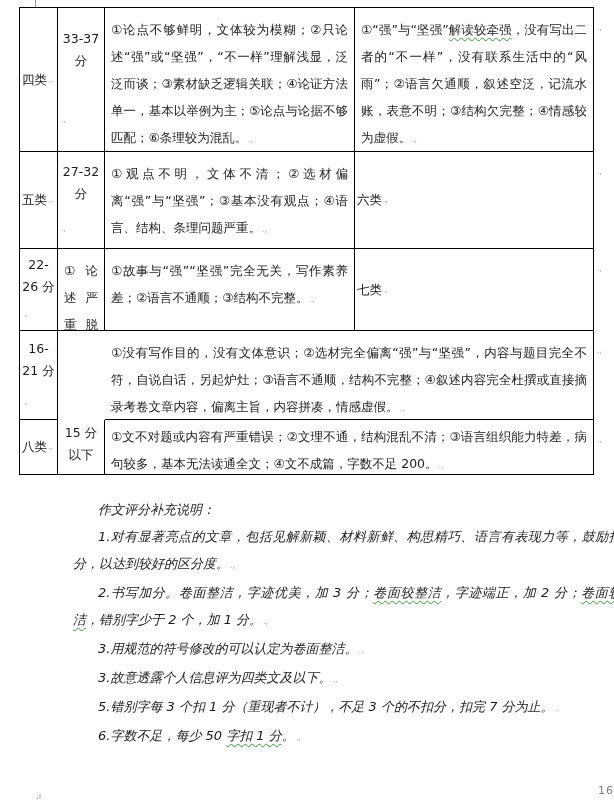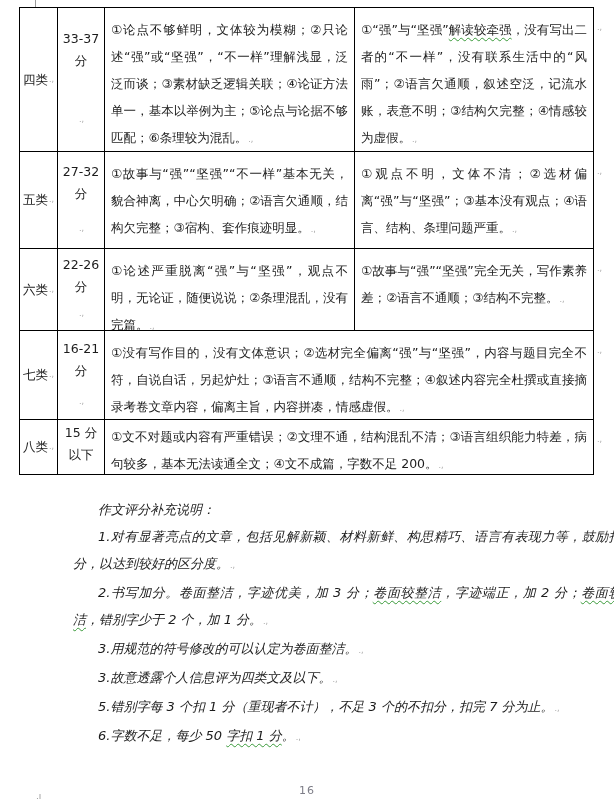--- a/index.html
+++ b/index.html
@@ -10,21 +10,21 @@
   .top-tick{position:absolute;left:35px;top:0;width:1px;height:7px;background:#9a9a9a;}
   .rubric{
     position:absolute;left:19px;top:7px;
     display:grid;
     grid-template-columns:38px 47px 250px 239px;
     grid-template-rows:144px 97px 82px 89px 55px;
     border-top:1px solid #000;border-left:1px solid #000;
   }
   .cell{border-right:1px solid #000;border-bottom:1px solid #000;box-sizing:border-box;overflow:hidden;}
   .cat,.score{
-    display:flex;align-items:center;justify-content:center;flex-wrap:wrap;
+    display:flex;align-items:center;justify-content:flex-start;flex-wrap:wrap;
     text-align:center;font-size:12.5px;line-height:22px;padding:2px;
   }
   .desc{
     font-size:12.5px;line-height:27px;padding:8px 6px 0 6px;
     text-align:justify;word-break:break-all;
   }
   .desc.row5{padding-top:3px;}
   .merged{grid-column:3 / 5;}
   .wavy{
     text-decoration-line:underline;text-decoration-style:wavy;
@@ -33,40 +33,39 @@
   }
   .endmark{font-size:8px;color:#a8a8a8;margin-left:1px;font-style:normal;}
   .row-mark{position:absolute;left:597px;font-size:8px;color:#a8a8a8;}
   .rm1{top:23px}.rm2{top:167px}.rm3{top:264px}.rm4{top:346px}.rm5{top:435px}
   #notes{
     position:absolute;left:32px;top:496px;width:562px;
     font-size:13px;font-style:italic;line-height:27px;color:#1c1c1c;margin-left:41px;
   }
   #notes p{margin:0;text-indent:25px;text-align:justify;word-break:break-all;}
   .page-number{
-    position:absolute;left:0;top:784px;width:100%;text-align:center;
+    position:absolute;left:0;top:784px;width:100%;text-align:right;
     font-size:11px;color:#7d7d87;letter-spacing:1px;
   }
   .bottom-left-mark{position:absolute;left:36px;top:791px;font-size:9px;color:#9a9a9a;}
 </style>
 </head>
 <body>
 
 <div class="page">
 
   <div class="top-tick"></div>
 
   <div class="rubric" id="rubric">
       <div class="cell cat">四类<span class="endmark">.,</span></div>
       <div class="cell score">33-37 分<span class="endmark">.,</span></div>
       <div class="cell desc row1"><span>①论点不够鲜明，文体较为模糊；②只论述“强”或“坚强”，“不一样”理解浅显，泛泛而谈；③素材缺乏逻辑关联；④论证方法单一，基本以举例为主；⑤论点与论据不够匹配；⑥条理较为混乱。</span><span class="endmark">.,</span></div>
       <div class="cell desc row1"><span>①“强”与“坚强”</span><span class="wavy">解读较牵强</span><span>，没有写出二者的“不一样”，没有联系生活中的“风雨”；②语言欠通顺，叙述空泛，记流水账，表意不明；③结构欠完整；④情感较为虚假。</span><span class="endmark">.,</span></div>
       <div class="cell cat">五类<span class="endmark">.,</span></div>
       <div class="cell score">27-32 分<span class="endmark">.,</span></div>
-      <div class="cell desc row2"><span>①故事与“强”“坚强”“不一样”基本无关，貌合神离，中心欠明确；②语言欠通顺，结构欠完整；③宿构、套作痕迹明显。</span><span class="endmark">.,</span></div>
       <div class="cell desc row2"><span>①观点不明，文体不清；②选材偏离“强”与“坚强”；③基本没有观点；④语言、结构、条理问题严重。</span><span class="endmark">.,</span></div>
       <div class="cell cat">六类<span class="endmark">.,</span></div>
       <div class="cell score">22-26 分<span class="endmark">.,</span></div>
       <div class="cell desc row3"><span>①论述严重脱离“强”与“坚强”，观点不明，无论证，随便说说；②条理混乱，没有完篇。</span><span class="endmark">.,</span></div>
       <div class="cell desc row3"><span>①故事与“强”“坚强”完全无关，写作素养差；②语言不通顺；③结构不完整。</span><span class="endmark">.,</span></div>
       <div class="cell cat">七类<span class="endmark">.,</span></div>
       <div class="cell score">16-21 分<span class="endmark">.,</span></div>
       <div class="cell desc merged row4"><span>①没有写作目的，没有文体意识；②选材完全偏离“强”与“坚强”，内容与题目完全不符，自说自话，另起炉灶；③语言不通顺，结构不完整；④叙述内容完全杜撰或直接摘录考卷文章内容，偏离主旨，内容拼凑，情感虚假。</span><span class="endmark">.,</span></div>
       <div class="cell cat">八类<span class="endmark">.,</span></div>
       <div class="cell score">15 分以下<span class="endmark">.,</span></div>

